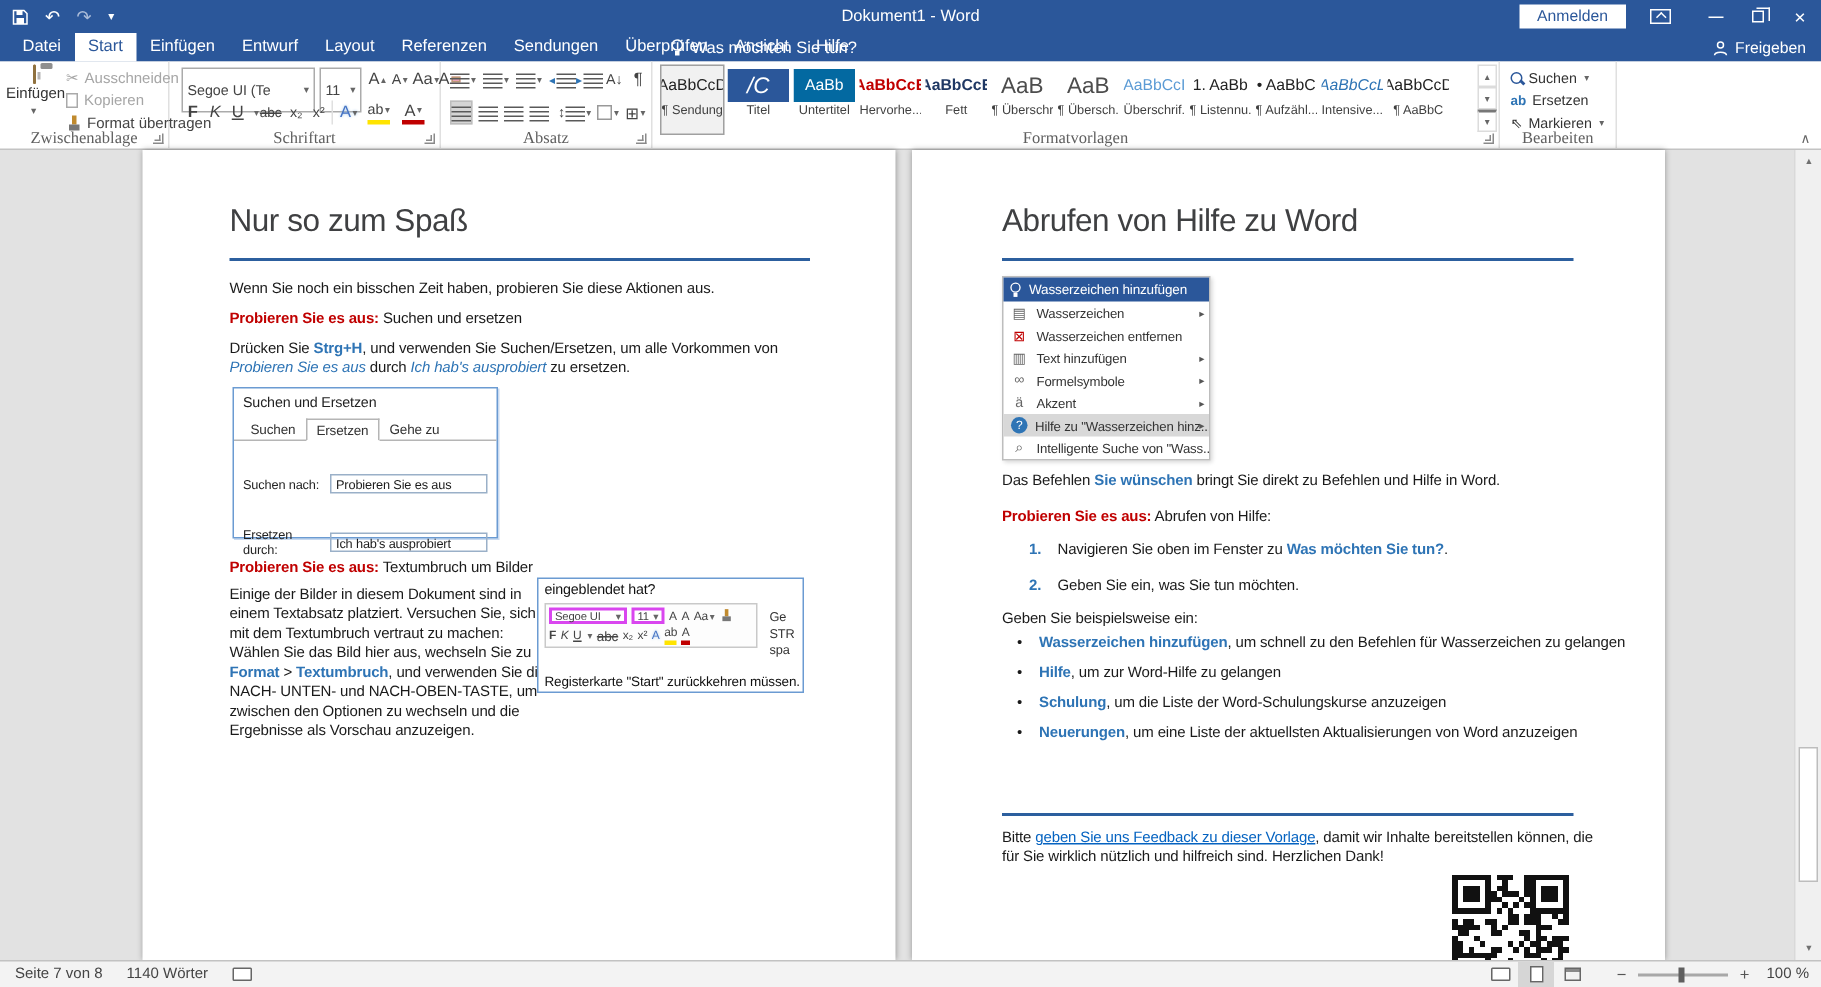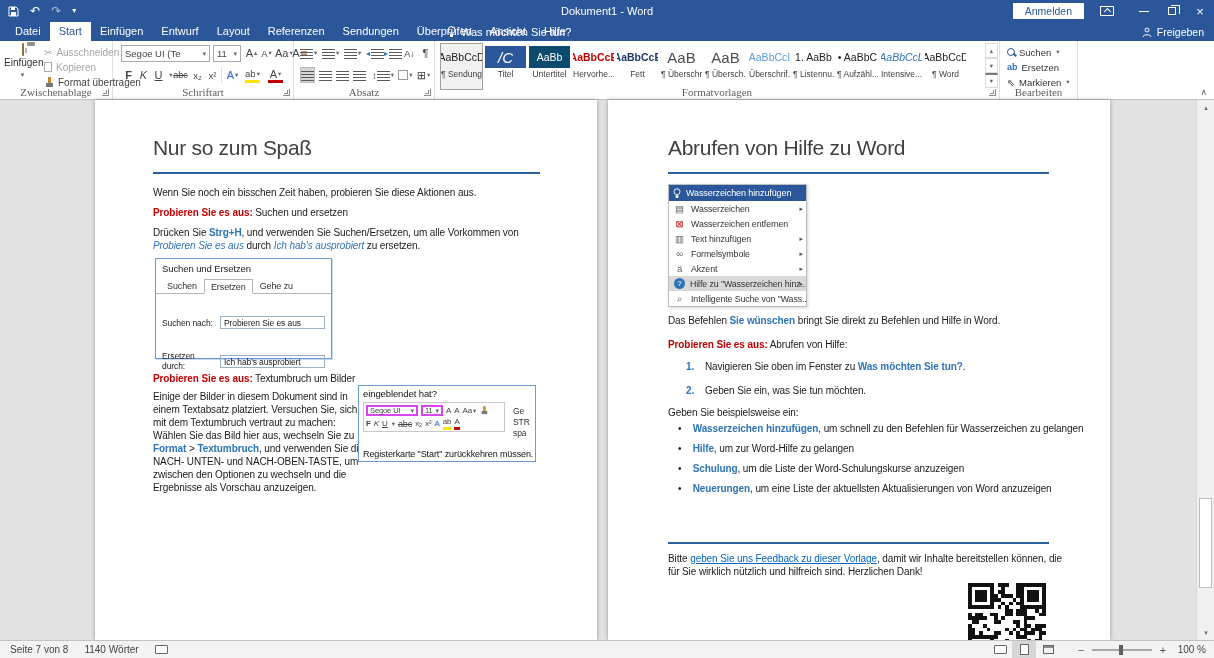--- a/index.html
+++ b/index.html
@@ -44,21 +44,21 @@
   .clip-ic:after{content:"";position:absolute;left:4px;top:-2px;width:8px;height:4px;background:#8f8f8f;border-radius:1px;}
   .paste-lbl{font-size:10px;margin-top:2px;color:#333;}
   .smallcmd{position:absolute;left:44px;height:14px;display:flex;align-items:center;gap:4px;font-size:10px;white-space:nowrap;}
   .smallcmd.dis{color:#a6a6a6;}
   .i-copy{display:inline-block;width:8px;height:10px;border:1px solid #aaa;background:#fff;position:relative;}
   .i-painter{display:inline-block;width:10px;height:11px;position:relative;}
   .i-painter:before{content:"";position:absolute;left:4px;top:0;width:3px;height:6px;background:#c08a2e;}
   .i-painter:after{content:"";position:absolute;left:2px;top:6px;width:7px;height:4px;background:#777;}
 
   .g-font{left:113px;width:181px;}
-  .selbox{position:absolute;height:17px;border:1px solid #ababab;display:flex;align-items:center;justify-content:space-between;padding:0 3px;font-size:9.5px;background:#fff;}
+  .selbox{position:absolute;height:30px;border:1px solid #ababab;display:flex;align-items:center;justify-content:space-between;padding:0 3px;font-size:9.5px;background:#fff;}
   .fname{left:8px;top:4px;width:89px;}
   .fsize{left:100px;top:4px;width:28px;}
   .car{font-size:7px;color:#666;}
   .rbt{position:absolute;height:16px;min-width:15px;display:flex;align-items:center;justify-content:center;font-size:11px;color:#444;}
   .row1{top:4px;}.row2{top:26px;}
   .fx-b{font-weight:bold;}.fx-i{font-style:italic;}.fx-u{text-decoration:underline;}
   .fx-s{text-decoration:line-through;font-size:9px;}
   .fx-small{font-size:9.5px;}
   .ubar-y{border-bottom:3px solid #ffe400;line-height:10px;}
   .ubar-r{border-bottom:3px solid #c00000;line-height:10px;}
@@ -72,21 +72,21 @@
   .rbt .pre{font-size:8px;margin-right:1px;color:#2e74b5;}
   .rbt.selbg{background:#d5d5d5;border:1px solid #bdbdbd;}
 
   .g-styles{left:435px;width:565px;}
   .sgallery{position:absolute;left:5px;top:2px;display:flex;gap:1px;}
   .sitem{width:43px;height:47px;border:1px solid transparent;text-align:center;padding-top:2px;overflow:hidden;}
   .sitem.sel{border:1px solid #a0a0a0;background:#f1f1f1;}
   .samp{height:22px;display:flex;align-items:center;justify-content:center;font-size:10.5px;color:#222;white-space:nowrap;overflow:hidden;}
   .slab{font-size:8.5px;color:#3f3f3f;margin-top:3px;white-space:nowrap;overflow:hidden;}
   .s-title{background:#2b579a;color:#fff;font-size:15px;font-style:italic;}
-  .s-subtitle{background:#0c4a6e;color:#fff;}
+  .s-subtitle{background:#0369a1;color:#fff;}
   .s-red{color:#c00000;font-weight:bold;}
   .s-navy{color:#1f3864;font-weight:bold;}
   .s-h{font-size:15px;color:#4d4d4d;}
   .s-lblue{color:#5b9bd5;}
   .s-ital{color:#2e74b5;font-style:italic;}
   .gscroll{position:absolute;left:550px;top:2px;width:13px;}
   .gsb{width:13px;height:15px;border:1px solid #dcdcdc;display:flex;align-items:center;justify-content:center;font-size:6.5px;color:#666;background:#fff;}
   .gsb.more{border-top:2px solid #777;}
 
   .g-edit{left:1000px;width:78px;border-right:1px solid #e0e0e0;}
@@ -417,21 +417,21 @@
             <span class="slab">¶ Aufzähl...</span>
           </span>
 
           <span class="sitem">
             <span class="samp s-ital">AaBbCcL</span>
             <span class="slab">Intensive...</span>
           </span>
 
           <span class="sitem">
             <span class="samp">AaBbCcD</span>
-            <span class="slab">¶ Word</span>
+            <span class="slab">¶ AaBbC</span>
           </span>
         </div>
       <div class="gscroll">
         <span class="gsb">▴</span>
         <span class="gsb">▾</span>
         <span class="gsb more">▾</span>
       </div>
       <div class="grp-label">Formatvorlagen</div>
       <span class="launcher"></span>
     </div>

